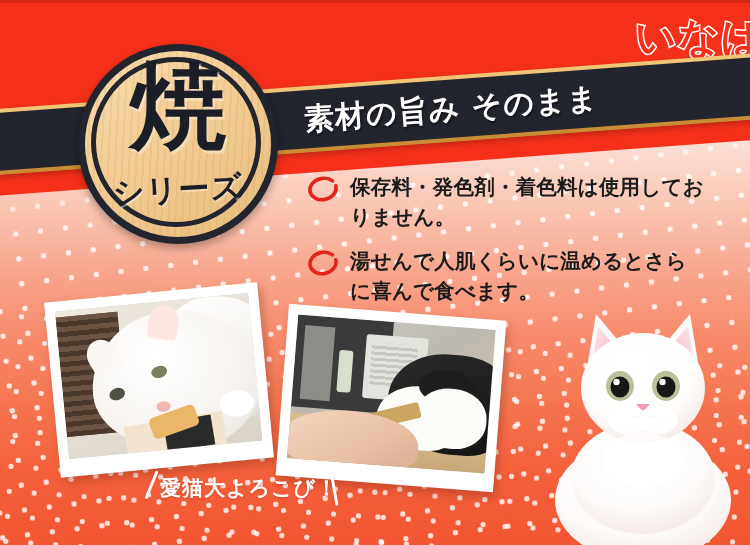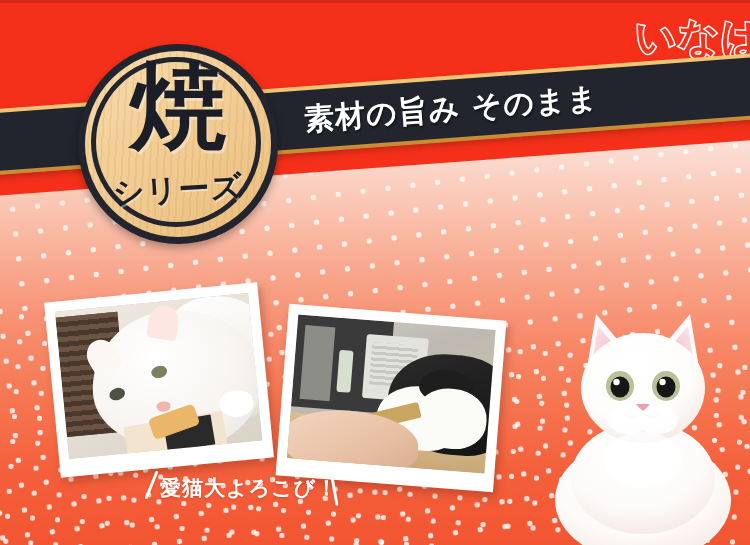--- a/index.html
+++ b/index.html
@@ -274,20 +274,41 @@
   <div class="ribbon-text">素材の旨み そのまま</div>
 
   <div class="badge">
     <div class="badge-ring"></div>
     <div class="badge-ring2"></div>
     <div class="badge-inner-line"></div>
     <div class="badge-yaki">焼</div>
     <div class="badge-series">シリーズ</div>
   </div>
 
+  <div class="bullets">
+
+    <div class="bullet">
+      <span class="bullet-mark">
+        <svg viewBox="0 0 34 30" width="34" height="30">
+          <ellipse cx="17" cy="15" rx="13.2" ry="10.6" fill="none" stroke="#e3241a" stroke-width="3.6" stroke-linecap="round" transform="rotate(-12 17 15)" stroke-dasharray="68 6"></ellipse>
+        </svg>
+      </span>
+      <span class="bullet-text">保存料・発色剤・着色料は使用しておりません。</span>
+    </div>
+
+    <div class="bullet">
+      <span class="bullet-mark">
+        <svg viewBox="0 0 34 30" width="34" height="30">
+          <ellipse cx="17" cy="15" rx="13.2" ry="10.6" fill="none" stroke="#e3241a" stroke-width="3.6" stroke-linecap="round" transform="rotate(-12 17 15)" stroke-dasharray="68 6"></ellipse>
+        </svg>
+      </span>
+      <span class="bullet-text">湯せんで人肌くらいに温めるとさらに喜んで食べます。</span>
+    </div>
+
+  </div>
 
   <div class="photo" id="photo1">
     <div class="img">
       <div class="p1-bg"></div>
       <div class="p1-basket"></div>
       <div class="p1-body"></div>
       <div class="p1-cat"></div>
       <div class="p1-ear l"></div>
       <div class="p1-ear r"></div>
       <div class="p1-eye l"></div>

